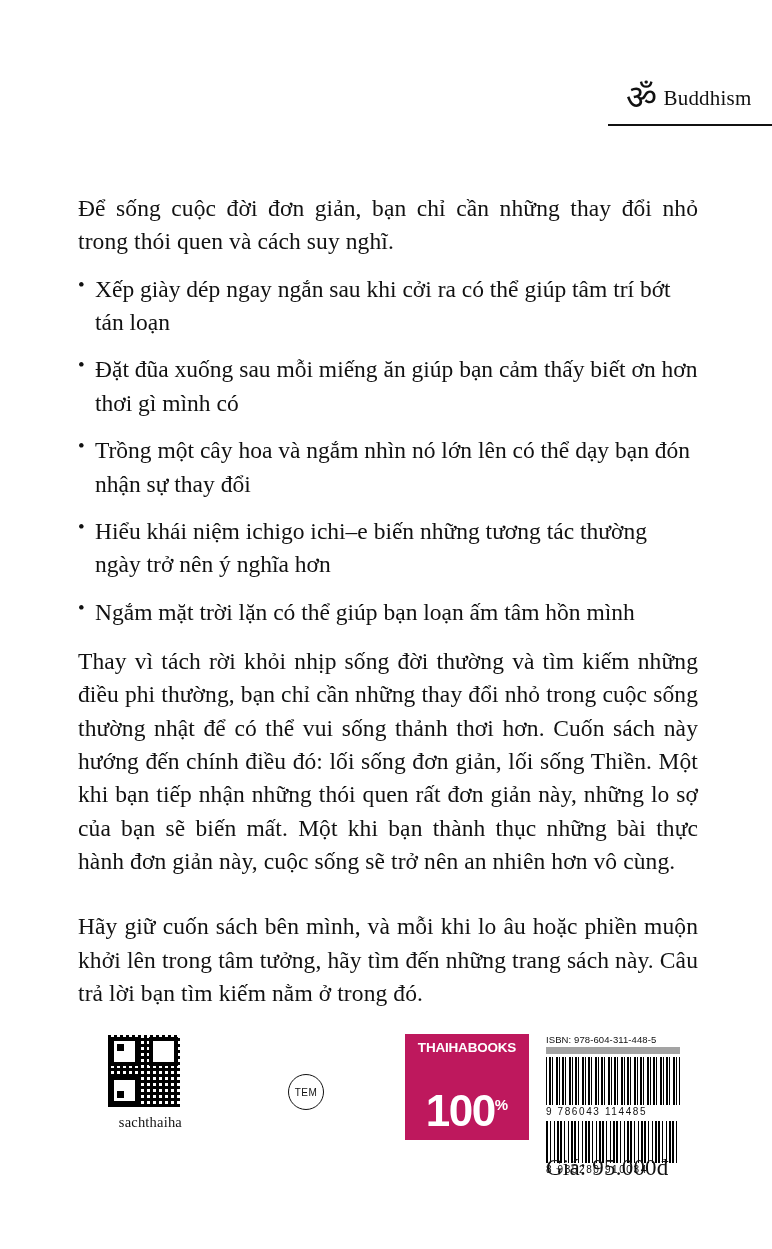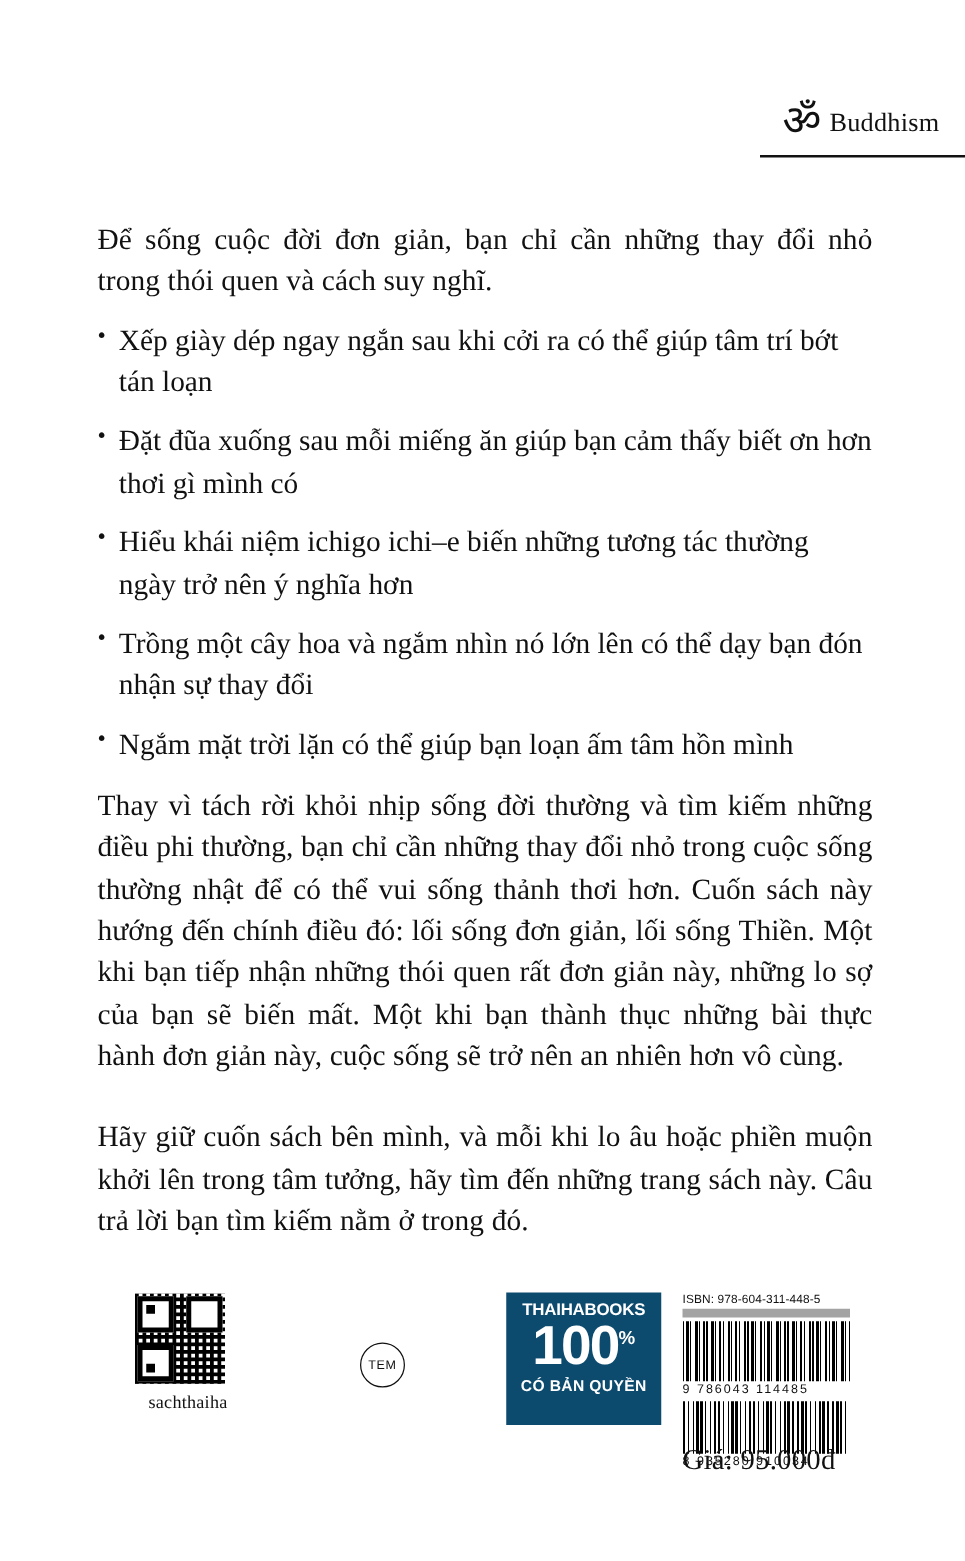--- a/index.html
+++ b/index.html
@@ -52,21 +52,21 @@
   .cat-rule {
     width: 164px;
     height: 2px;
     background: #111;
   }
 
   
   .content {
     position: absolute;
     left: 78px;
-    top: 176px;
+    top: 192px;
     width: 620px;
   }
   .para {
     font-size: 23.5px;
     line-height: 1.42;
     text-align: justify;
     margin: 0 0 14px 0;
     color: #111;
     letter-spacing: 0.1px;
   }
@@ -178,28 +178,29 @@
     color: #111;
   }
 
   
   .copyright-box {
     position: absolute;
     left: 405px;
     top: 14px;
     width: 124px;
     height: 106px;
-    background: #0c4a6e;
+    background: #be185d;
     color: #fff;
     display: flex;
     flex-direction: column;
     align-items: center;
     justify-content: flex-start;
     padding-top: 6px;
     box-sizing: border-box;
+    gap: 34px;
   }
   .cb-brand {
     font-family: "Liberation Sans", sans-serif;
     font-weight: bold;
     font-size: 13.5px;
     letter-spacing: -0.2px;
   }
   .cb-num {
     font-family: "Liberation Sans", sans-serif;
     font-weight: bold;
@@ -286,22 +287,22 @@
   <div class="cat-rule"></div>
 </div>
 
 <div class="content">
 
   <p class="para lead">Để sống cuộc đời đơn giản, bạn chỉ cần những thay đổi nhỏ trong thói quen và cách suy nghĩ.</p>
 
   <ul class="bullets">
     <li>Xếp giày dép ngay ngắn sau khi cởi ra có thể giúp tâm trí bớt tán loạn</li>
     <li>Đặt đũa xuống sau mỗi miếng ăn giúp bạn cảm thấy biết ơn hơn thơi gì mình có</li>
+    <li>Trồng một cây hoa và ngắm nhìn nó lớn lên có thể dạy bạn đón nhận sự thay đổi</li>
     <li>Hiểu khái niệm ichigo ichi–e biến những tương tác thường ngày trở nên ý nghĩa hơn</li>
-    <li>Trồng một cây hoa và ngắm nhìn nó lớn lên có thể dạy bạn đón nhận sự thay đổi</li>
     <li>Ngắm mặt trời lặn có thể giúp bạn loạn ấm tâm hồn mình</li>
   </ul>
 
   <p class="para body-block">Thay vì tách rời khỏi nhịp sống đời thường và tìm kiếm những điều phi thường, bạn chỉ cần những thay đổi nhỏ trong cuộc sống thường nhật để có thể vui sống thảnh thơi hơn. Cuốn sách này hướng đến chính điều đó: lối sống đơn giản, lối sống Thiền. Một khi bạn tiếp nhận những thói quen rất đơn giản này, những lo sợ của bạn sẽ biến mất. Một khi bạn thành thục những bài thực hành đơn giản này, cuộc sống sẽ trở nên an nhiên hơn vô cùng.</p>
 
   <p class="para">Hãy giữ cuốn sách bên mình, và mỗi khi lo âu hoặc phiền muộn khởi lên trong tâm tưởng, hãy tìm đến những trang sách này. Câu trả lời bạn tìm kiếm nằm ở trong đó.</p>
 </div>
 
 <div class="footer">
 

